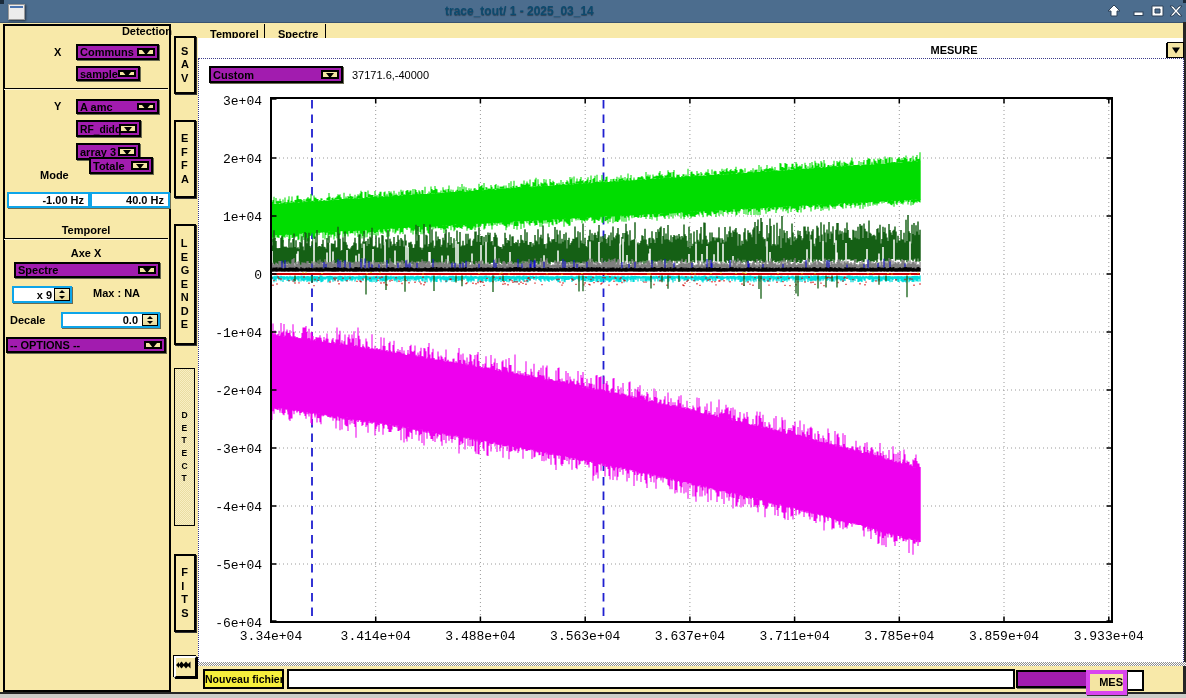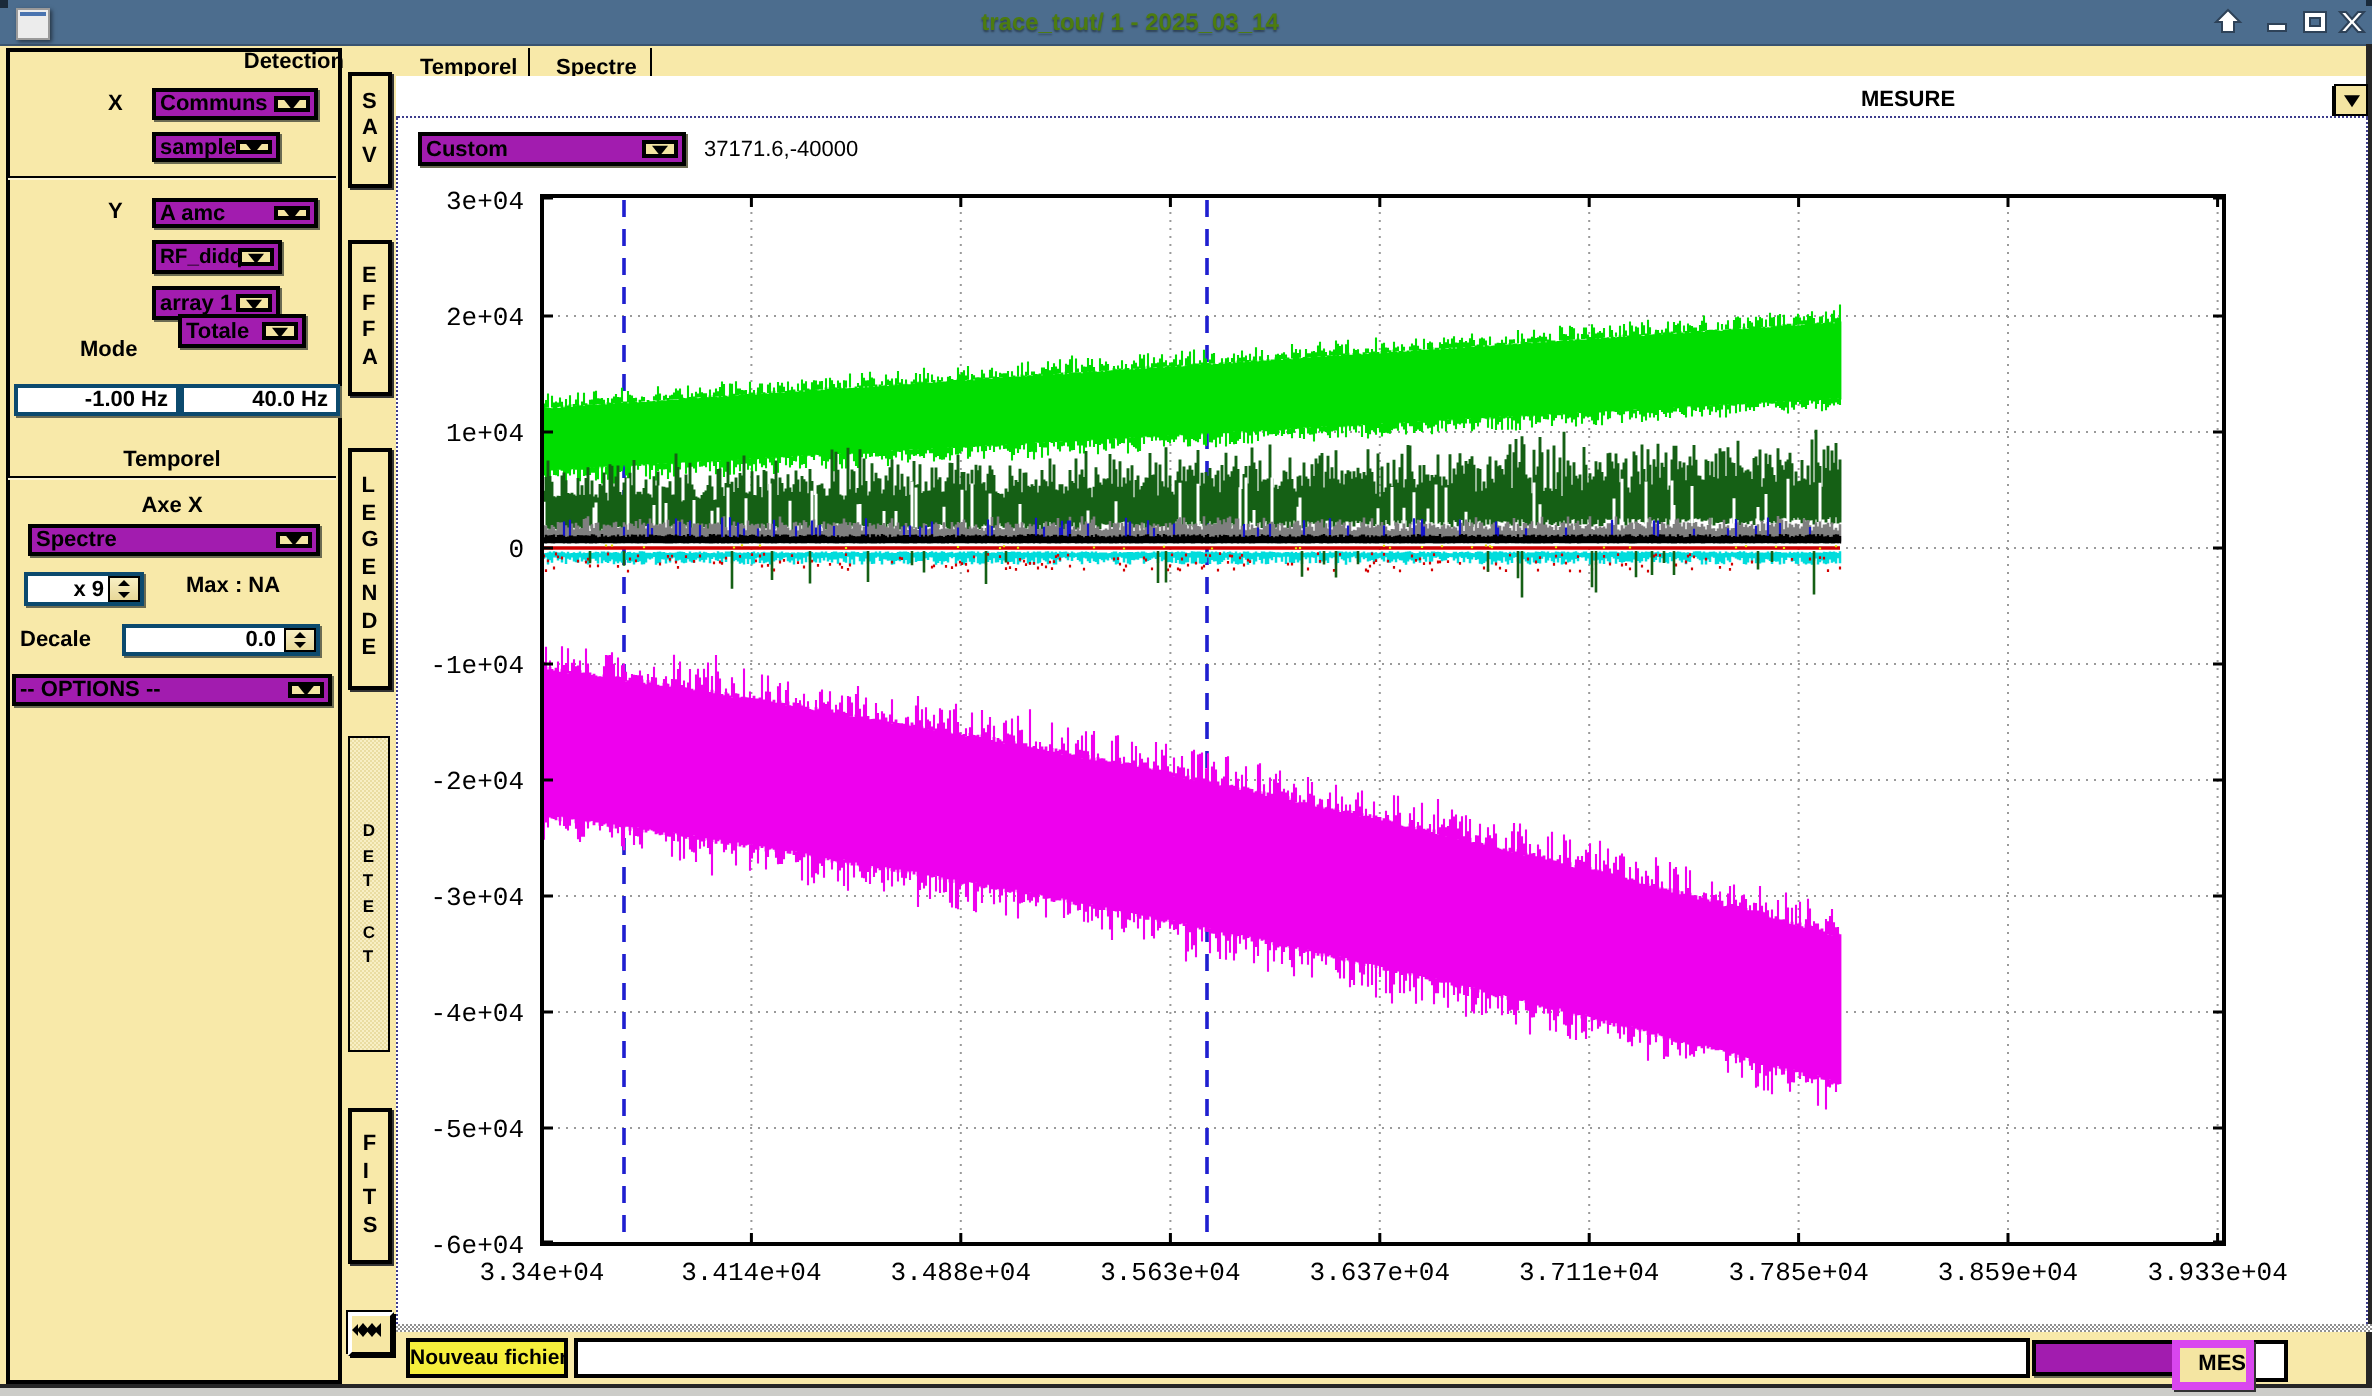--- a/index.html
+++ b/index.html
@@ -4,41 +4,41 @@
 body{width:1186px;height:698px;position:relative;overflow:hidden;
   font-family:"Liberation Sans",sans-serif;background:#f8e9a9}
 .abs{position:absolute}
 .b{font-weight:bold}
 .panel-border{border:2px solid #000}
 .combo{position:absolute;background:#a21caf;border:2px solid #000;box-shadow:1px 1px 0 #6b6b52}
 .combo .tx{position:absolute;left:2px;top:50%;transform:translateY(-50%);font-size:11px;font-weight:bold;white-space:nowrap}
 .combo .arw{position:absolute;right:2px;top:2px;bottom:2px;width:14px;background:#f4e5a2;border:2px solid #000}
 .combo .arw:after{content:"";position:absolute;left:50%;top:50%;transform:translate(-50%,-42%);
   border-left:4px solid transparent;border-right:4px solid transparent;border-top:5px solid #000}
-.entry{position:absolute;background:#fff;border:2px solid #0c4a6e;box-shadow:1px 1px 0 #6b6b52}
+.entry{position:absolute;background:#fff;border:2px solid #0ea5e9;box-shadow:1px 1px 0 #6b6b52}
 .entry .tx{position:absolute;right:4px;top:50%;transform:translateY(-50%);font-size:11px;font-weight:bold;white-space:nowrap}
 .spin{position:absolute;background:#f4e5a2;border:1px solid #000}
 .spin:before{content:"";position:absolute;left:50%;top:1px;transform:translateX(-50%);
   border-left:3px solid transparent;border-right:3px solid transparent;border-bottom:3.5px solid #000}
 .spin:after{content:"";position:absolute;left:50%;bottom:1px;transform:translateX(-50%);
   border-left:3px solid transparent;border-right:3px solid transparent;border-top:3.5px solid #000}
 .spin{background:#f4e5a2 linear-gradient(#f8efc4,#e8d898)}
 .vbtn{position:absolute;left:174px;width:18px;background:#f8e9a9;border:2px solid #000;
   box-shadow:1px 1px 0 #333;display:flex;flex-direction:column;align-items:center;justify-content:center;
   font-size:11px;font-weight:bold;line-height:13.5px}
 .lbl{position:absolute;font-size:11px;font-weight:bold;white-space:nowrap}
 .sep{position:absolute;left:4px;width:164px;height:0;border-top:1px solid #000;border-bottom:1px solid #fdf6d8}
 </style></head><body>
 <div class="abs" style="left:0;top:0;width:1186px;height:22px;background:#4c6d8e;border-bottom:1px solid #39536f"></div>
 <div class="abs" style="left:0;top:0;width:4px;height:4px;background:#1a2a3a"></div>
 <div class="abs" style="right:0;top:0;width:3px;height:3px;background:#1a2a3a"></div>
 <div class="abs" style="left:8px;top:4px;width:15px;height:14px;background:#ececec;border:1px solid #9a9a9a;box-shadow:1px 1px 2px rgba(0,0,0,.5)">
     <div class="abs" style="left:1px;right:1px;top:1px;height:2px;background:#4a74b0"></div>
   </div>
-<div class="abs b" style="left:445px;top:4px;width:240px;text-align:center;font-size:12px;color:#4d7c0f;text-shadow:0 1px 1px rgba(0,0,0,.4)">trace_tout/ 1 - 2025_03_14</div>
+<div class="abs b" style="left:445px;top:4px;width:240px;font-size:12px;color:#0c4a6e;text-shadow:0 1px 1px rgba(0,0,0,.4)">trace_tout/ 1 - 2025_03_14</div>
 <svg class="abs" style="left:1106px;top:2px" width="78" height="18" viewBox="0 0 78 18">
     <g stroke="#2e4258" stroke-width="1" fill="#fff">
       <path d="M8 3 L14 9 L11 9 L11 14 L5 14 L5 9 L2 9 Z"></path>
       <rect x="28" y="10" width="9" height="3.5"></rect>
       <path d="M46 4 h11 v10 h-11 Z M49 7 h5 v4 h-5 Z" fill-rule="evenodd"></path>
       <path d="M64 4 L67 4 L70 7.5 L73 4 L76 4 L71.5 9 L76 14 L73 14 L70 10.5 L67 14 L64 14 L68.5 9 Z"></path>
     </g>
   </svg>
 <div class="abs" style="left:1183px;top:22px;width:3px;height:670px;background:#262626"></div>
 <div class="abs" style="left:0;top:692px;width:1186px;height:2px;background:#262626"></div>
@@ -58,21 +58,21 @@
 <div class="lbl" style="left:54px;top:100px">Y</div>
 <div class="combo" style="left:76px;top:99px;width:79px;height:11px">
     <span class="tx">A amc</span>
     <span class="arw"></span>
   </div>
 <div class="combo" style="left:76px;top:120px;width:61px;height:13px">
     <span class="tx" style="font-size:10.3px">RF_didq</span>
     <span class="arw"></span>
   </div>
 <div class="combo" style="left:76px;top:143px;width:60px;height:13px">
-    <span class="tx">array 1</span>
+    <span class="tx">array 3</span>
     <span class="arw"></span>
   </div>
 <div class="lbl" style="left:40px;top:169px">Mode</div>
 <div class="combo" style="left:89px;top:157px;width:60px;height:13px">
     <span class="tx">Totale</span>
     <span class="arw"></span>
   </div>
 <div class="entry" style="left:7px;top:192px;width:79px;height:12px">
     <span class="tx">-1.00 Hz</span>
   </div>

